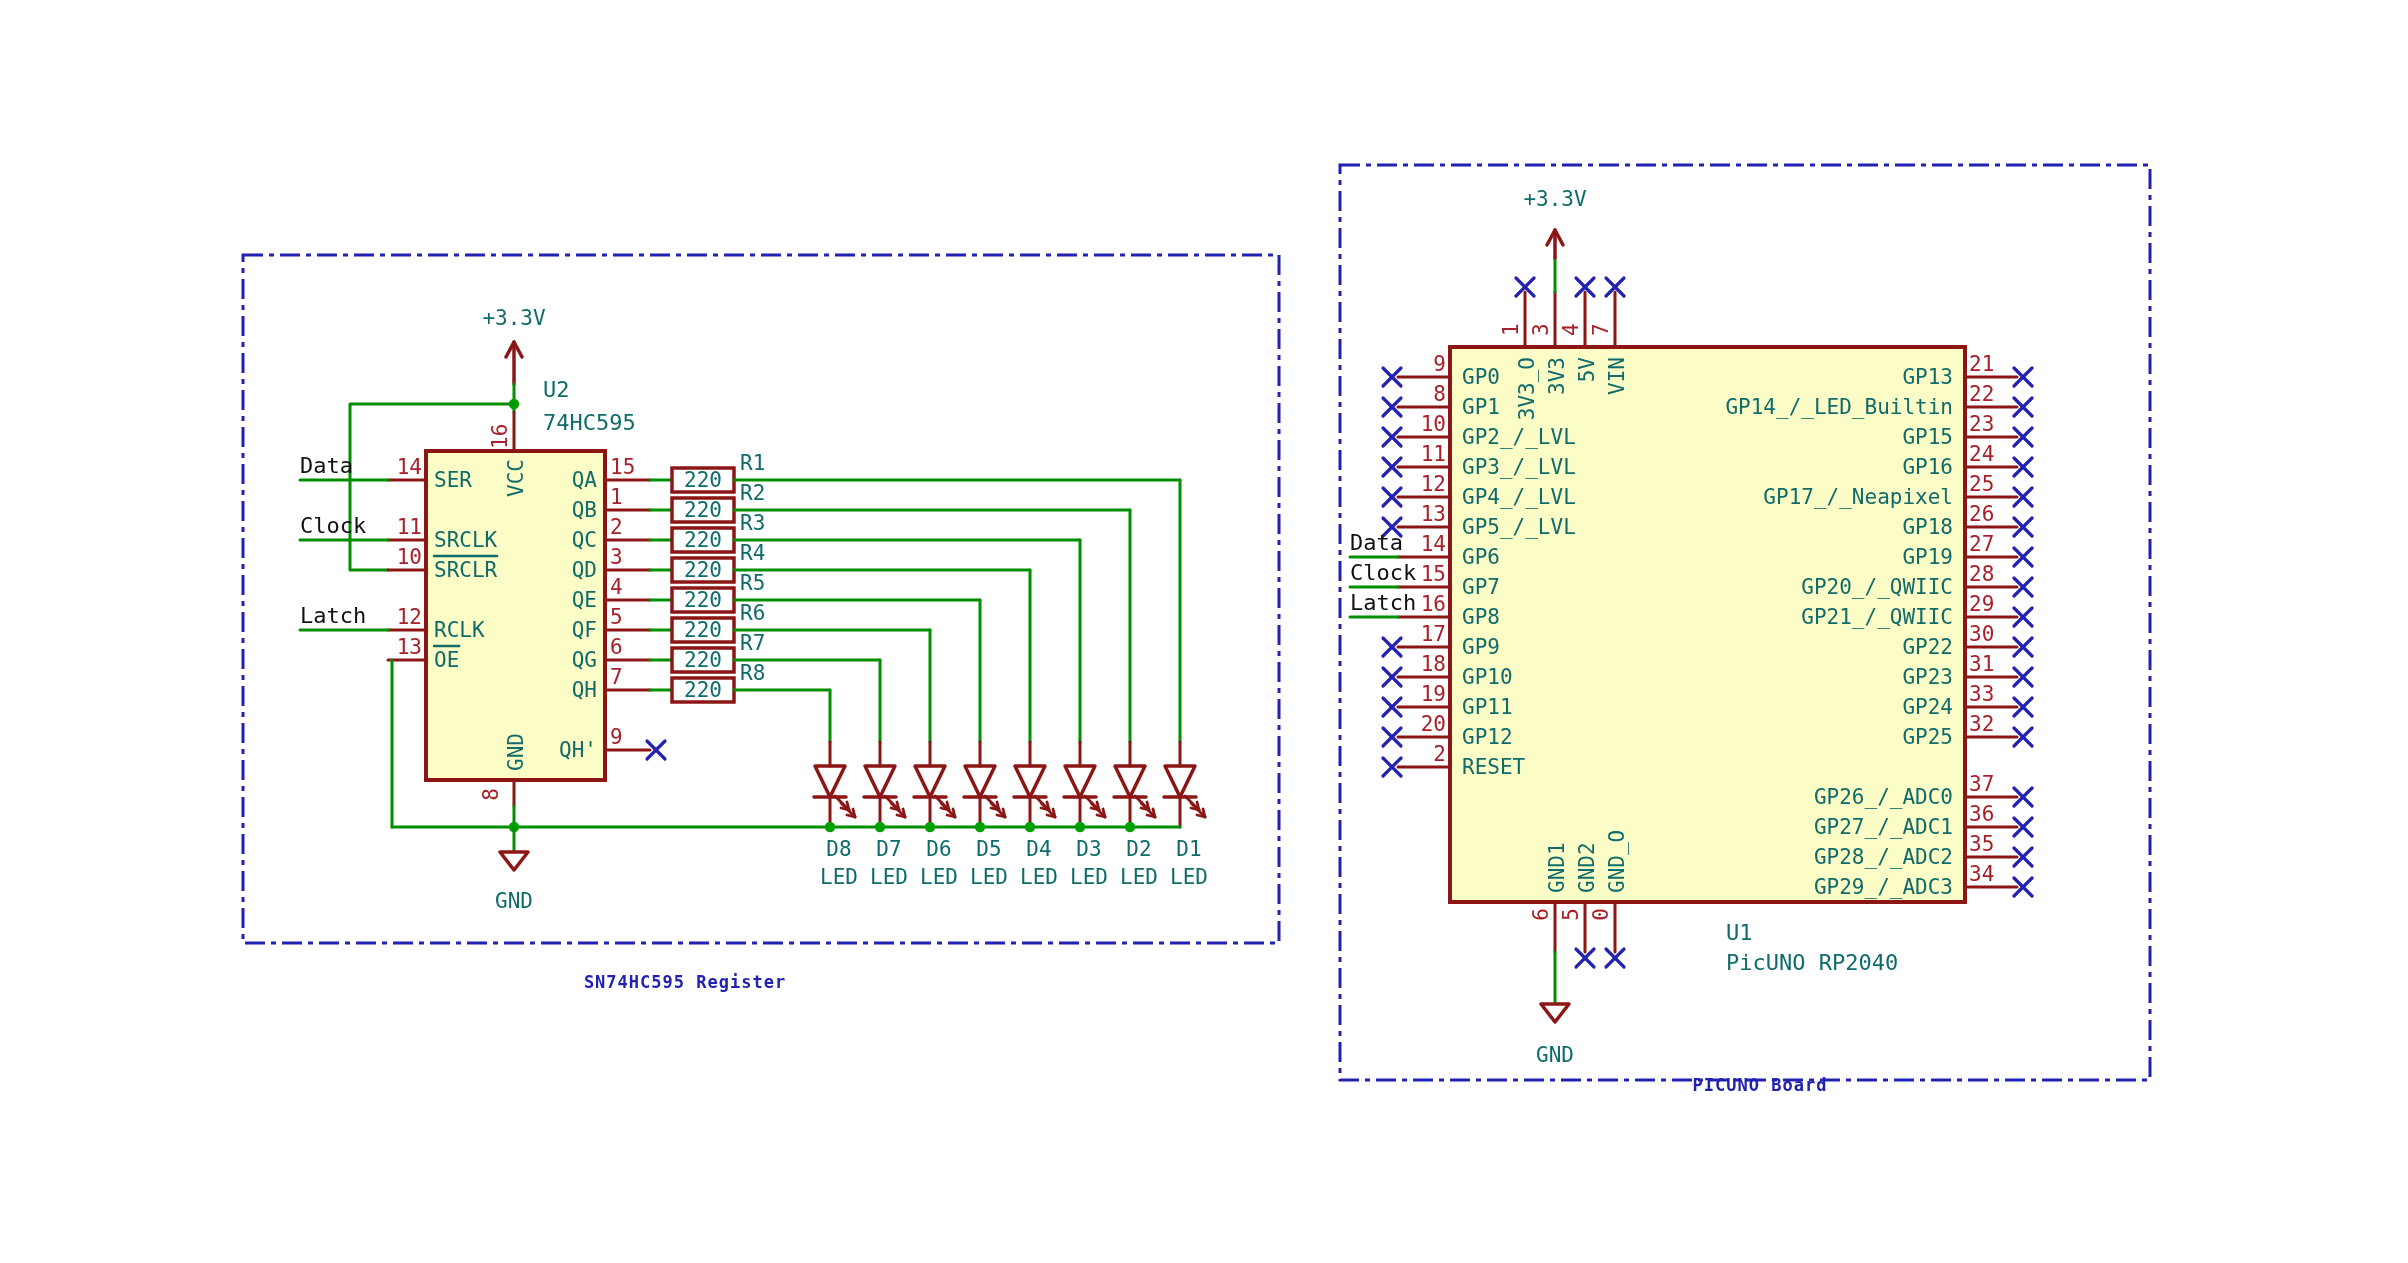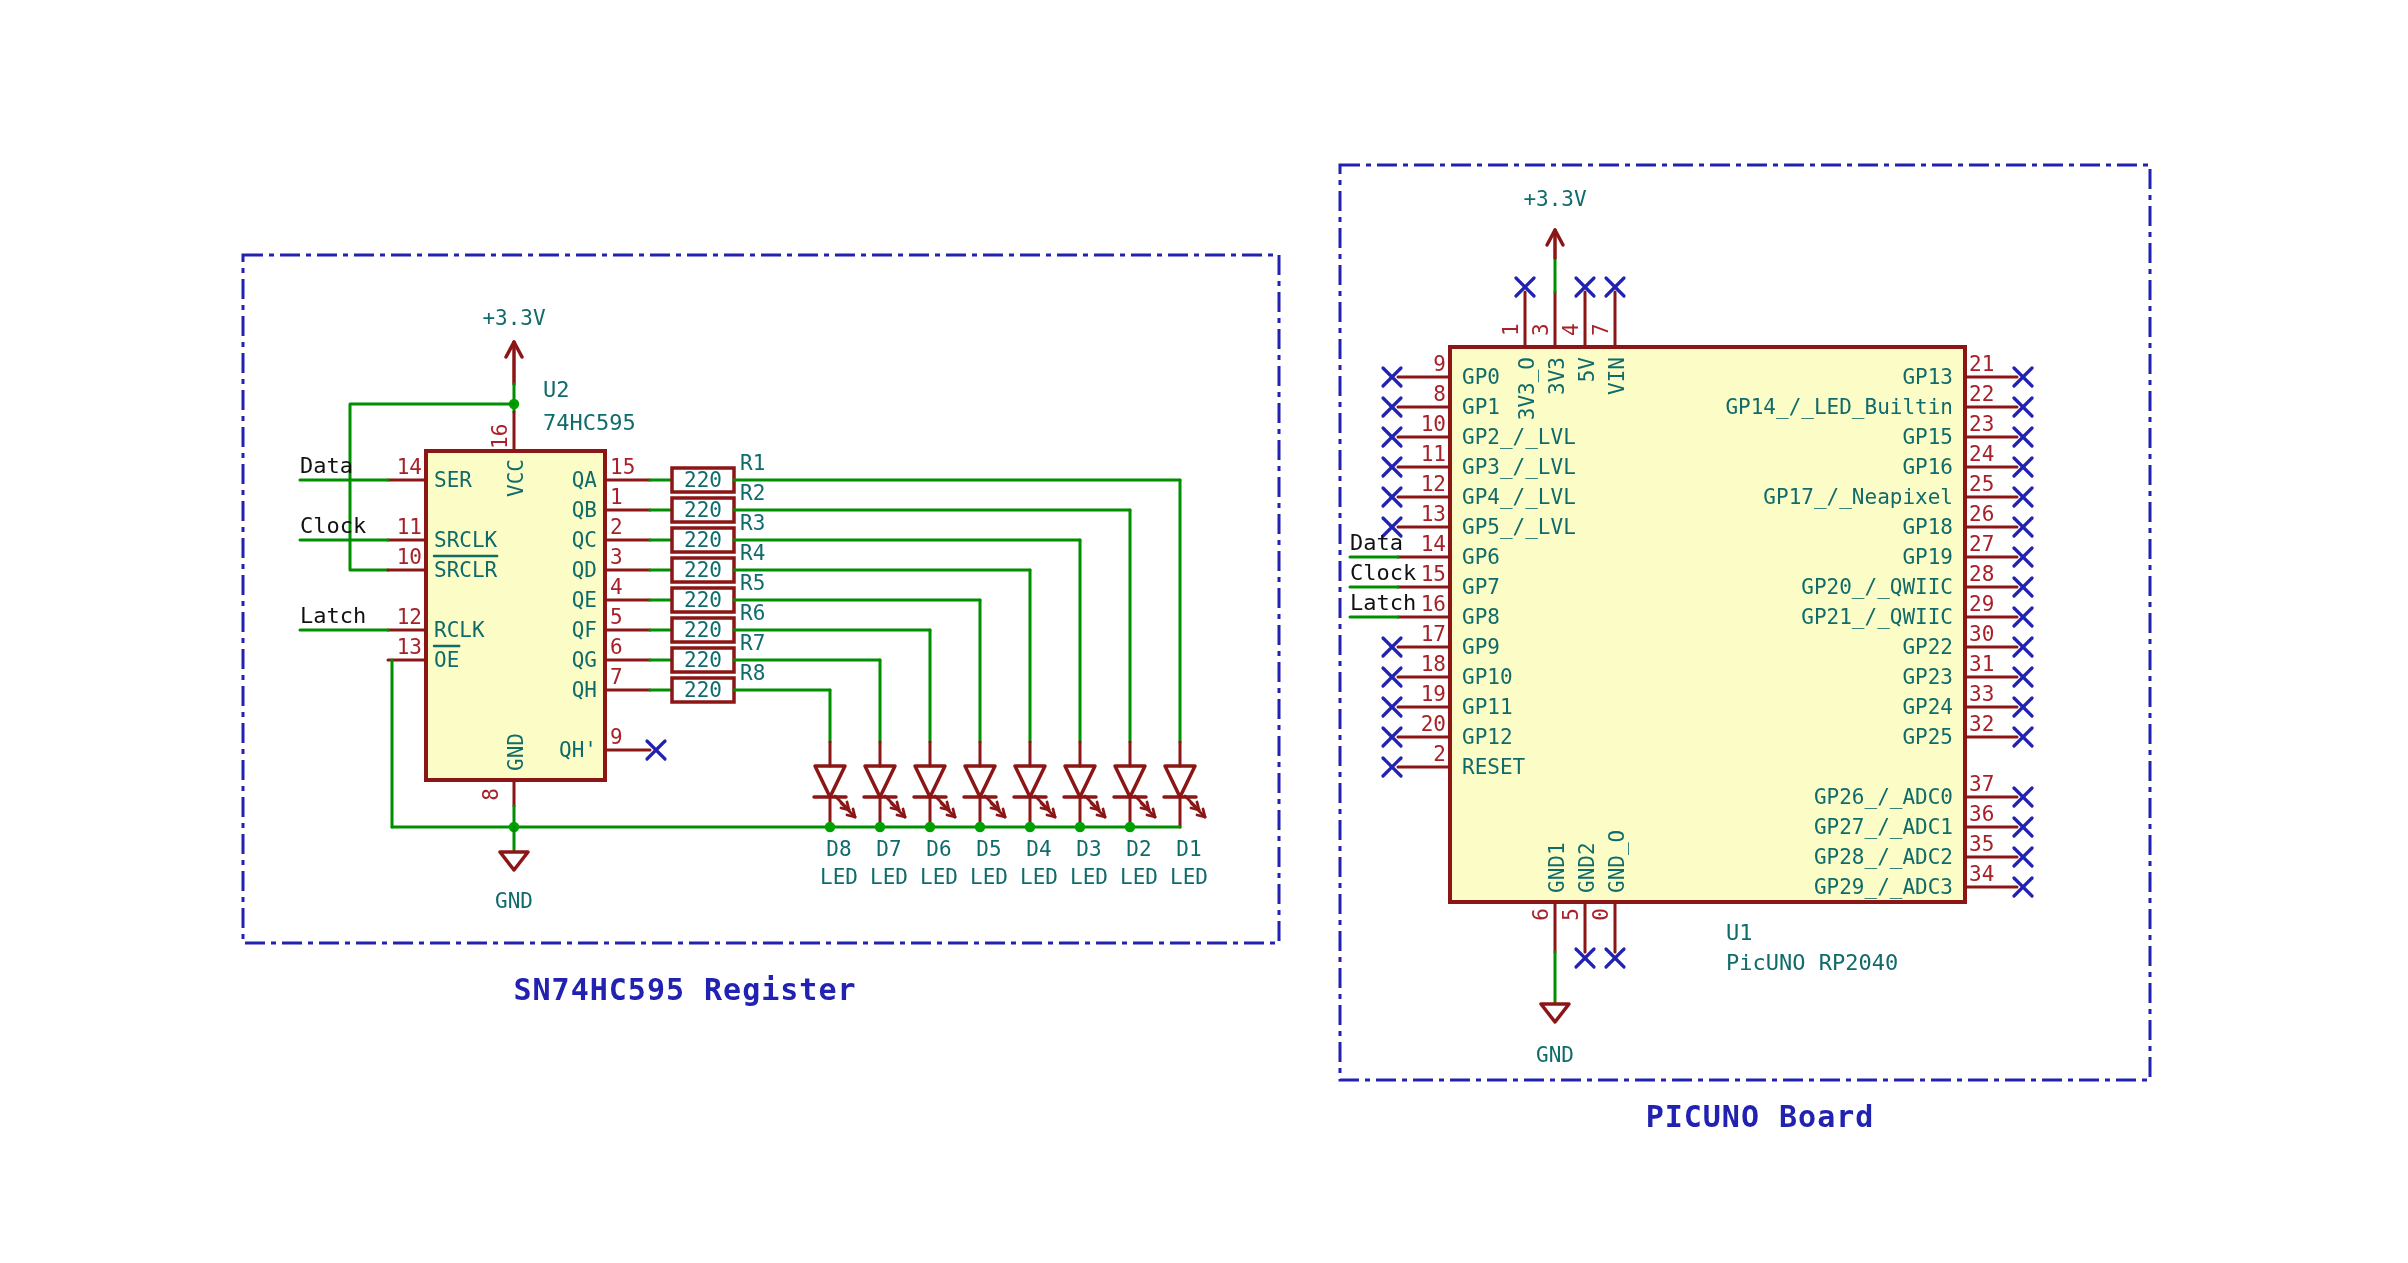--- a/index.html
+++ b/index.html
@@ -1,21 +1,21 @@
 <!DOCTYPE html>
 <html><head>
 <meta charset="utf-8">
 <style>
   html,body{margin:0;padding:0;background:#ffffff;}
   .canvas{position:relative;width:2408px;height:1263px;background:#ffffff;overflow:hidden;
           font-family:"DejaVu Sans Mono", monospace;}
   svg text{font-family:"DejaVu Sans Mono", monospace;}
   .enclosure{fill:none;stroke:#2222B2;stroke-width:3;stroke-dasharray:20 6 5 6;}
   .sheet-title{position:absolute;transform:translateX(-50%);color:#2222B2;
-               font-size:30px;font-weight:bold;letter-spacing:1px;white-space:nowrap;}
+               font-size:17px;font-weight:bold;letter-spacing:1px;white-space:nowrap;}
 </style>
 </head>
 <body>
 
 <div class="canvas">
   <svg id="schem" width="2408" height="1263" viewBox="0 0 2408 1263">
     <rect class="enclosure" x="243" y="255" width="1036" height="688"></rect>
     <rect class="enclosure" x="1340" y="165" width="810" height="915"></rect>
   <rect x="426" y="451" width="179" height="329" fill="#FCFDC6" stroke="#8C1616" stroke-width="4"></rect>
       <text fill="#106B6B" font-size="22" text-anchor="start" x="543" y="397">U2</text>
@@ -433,14 +433,14 @@
       <text fill="#106B6B" font-size="21" text-anchor="end" x="1953" y="864">GP28_/_ADC2</text>
       <line x1="2014" y1="848" x2="2032" y2="866" stroke="#2222B2" stroke-width="3.2" stroke-linecap="round"></line>
       <line x1="2014" y1="866" x2="2032" y2="848" stroke="#2222B2" stroke-width="3.2" stroke-linecap="round"></line>
       <line x1="1965" y1="887" x2="2017" y2="887" stroke="#8C1616" stroke-width="3" stroke-linecap="round"></line>
       <text fill="#A82028" font-size="21" text-anchor="start" x="1969" y="881">34</text>
       <text fill="#106B6B" font-size="21" text-anchor="end" x="1953" y="894">GP29_/_ADC3</text>
       <line x1="2014" y1="878" x2="2032" y2="896" stroke="#2222B2" stroke-width="3.2" stroke-linecap="round"></line>
       <line x1="2014" y1="896" x2="2032" y2="878" stroke="#2222B2" stroke-width="3.2" stroke-linecap="round"></line>
     </svg>
   <div class="sheet-title" style="left:685px;top:972px;">SN74HC595 Register</div>
-  <div class="sheet-title" style="left:1760px;top:1099px;">PICUNO Board</div>
+  <div class="sheet-title" style="left:1760px;top:1075px;">PICUNO Board</div>
 </div>
 
 </body></html>

